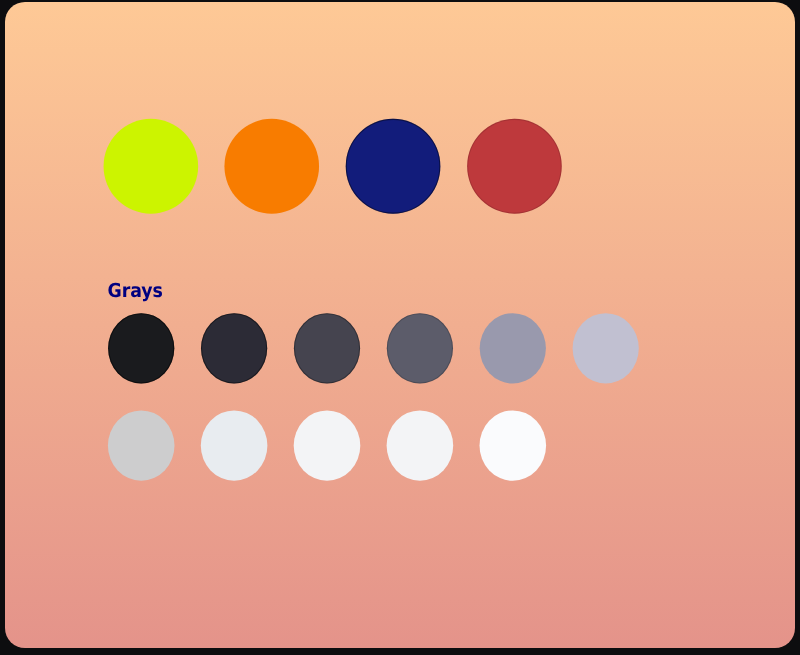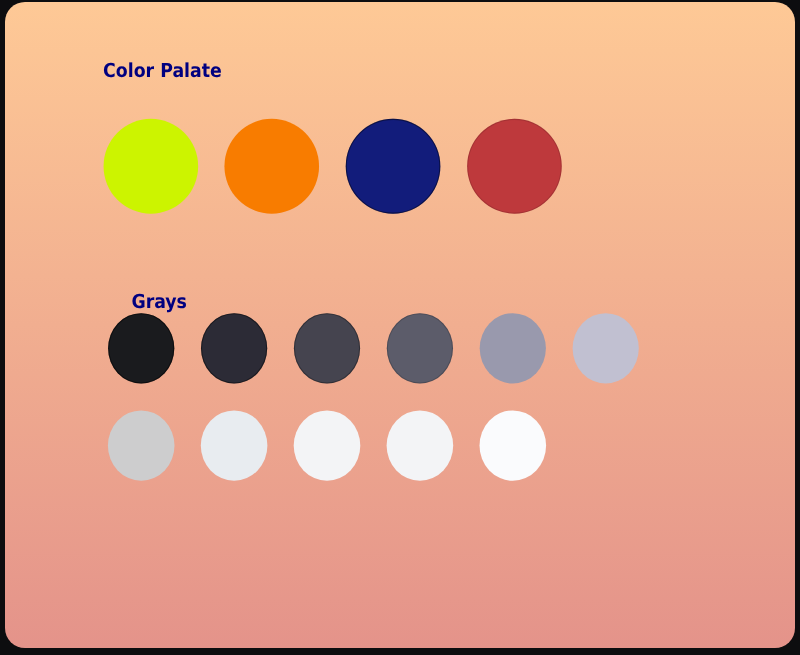--- a/index.html
+++ b/index.html
@@ -47,21 +47,21 @@
     font-weight: bold;
     font-size: 19.3px;
     line-height: 1;
     letter-spacing: 0px;
     white-space: nowrap;
     -webkit-font-smoothing: antialiased;
     text-rendering: geometricPrecision;
     transform: translateZ(0);
   }
   #title-palette { left: 98.6px; top: 59.6px; }
-  #title-grays   { left: 102.9px; top: 290px; margin-left: 24px; }
+  #title-grays   { left: 102.9px; top: 279px; }
 </style>
 </head>
 <body style="background: rgb(13, 13, 15);">
 
 <div id="canvas" style="background: rgb(13, 13, 15);">
   <div id="card" style="border-radius: 20px;">
     <svg id="art" viewBox="0 0 790.8 646" width="790.8" height="646">
       <defs>
         <linearGradient id="bggrad" x1="0" y1="0" x2="0" y2="1">
           <stop offset="0" stop-color="#FEC996"></stop>
@@ -116,16 +116,15 @@
             <ellipse cx="322" cy="443.6" rx="33.3" ry="35.2" fill="#F3F4F6"></ellipse>
           </g>
           <g>
             <ellipse cx="414.9" cy="443.6" rx="33.3" ry="35.2" fill="#F3F4F6"></ellipse>
           </g>
           <g>
             <ellipse cx="507.79999999999995" cy="443.6" rx="33.3" ry="35.2" fill="#FAFBFD"></ellipse>
           </g>
         </g>
     </svg>
-    <div class="section-title" id="title-palette" style="color: rgb(0, 0, 128);">Color Palate</div>
     <div class="section-title" id="title-grays" style="color: rgb(0, 0, 128);">Grays</div>
   </div>
 </div>
 
 </body></html>

